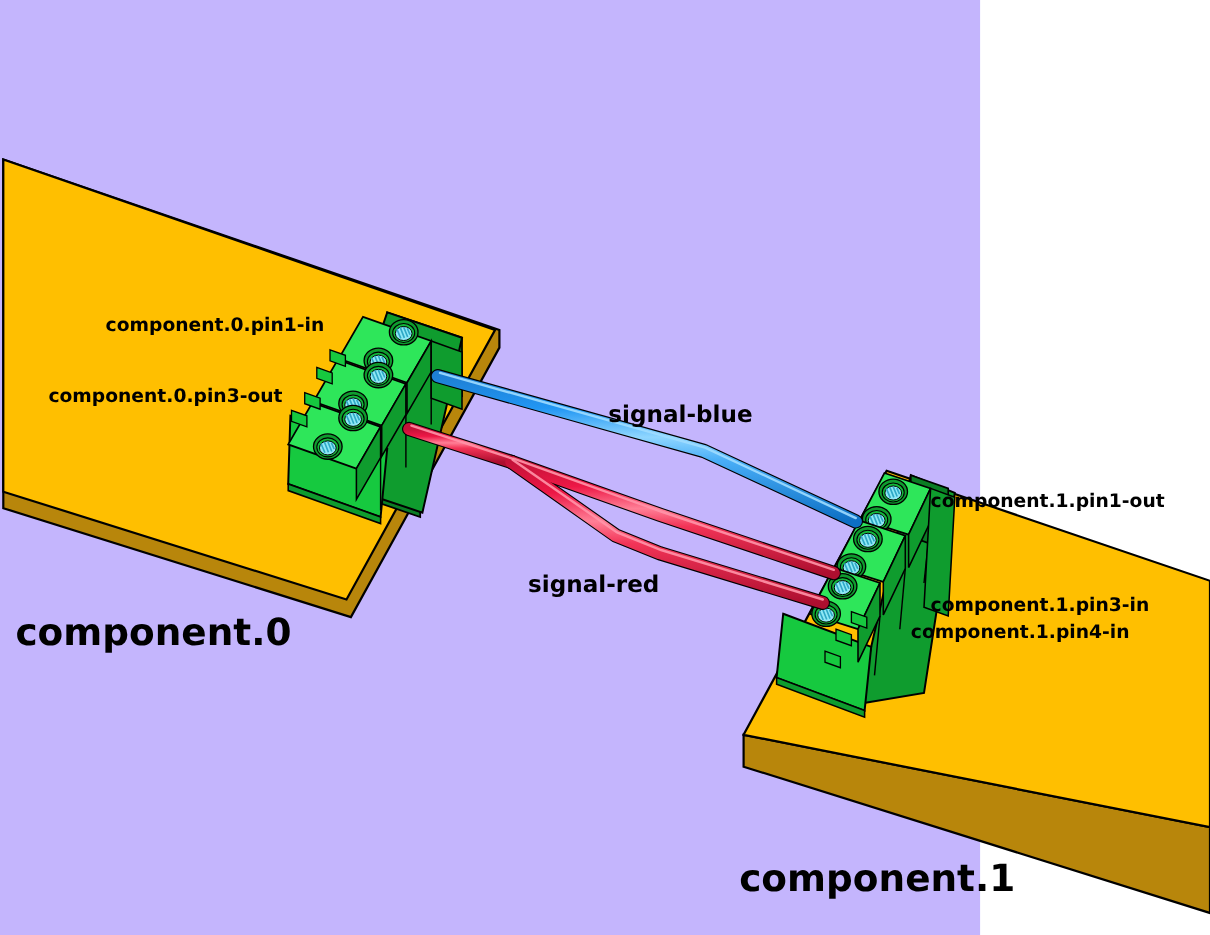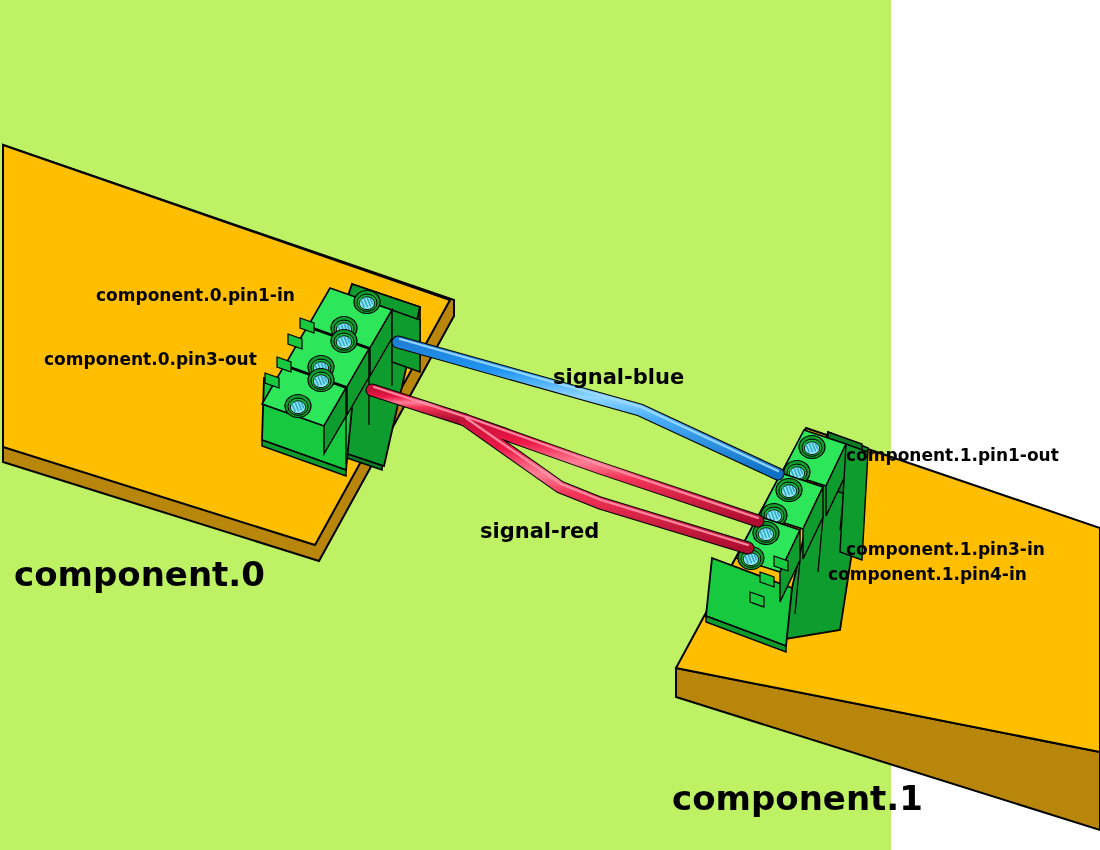--- a/index.html
+++ b/index.html
@@ -10,21 +10,21 @@
   body {
     width: 1100px;
     height: 850px;
     overflow: hidden;
     font-family: "DejaVu Sans", sans-serif;
   }
   #stage {
     position: relative;
     width: 891px;
     height: 850px;
-    background: #bef264;
+    background: #c4b5fd;
   }
   #scene {
     position: absolute;
     left: 0;
     top: 0;
   }
   .lbl {
     font-family: "DejaVu Sans", sans-serif;
     font-weight: bold;
     fill: #000000;

